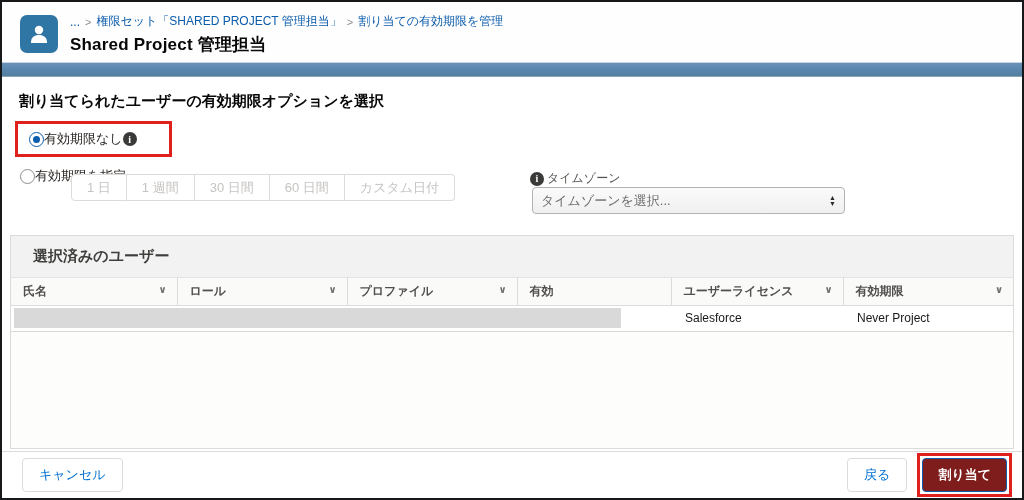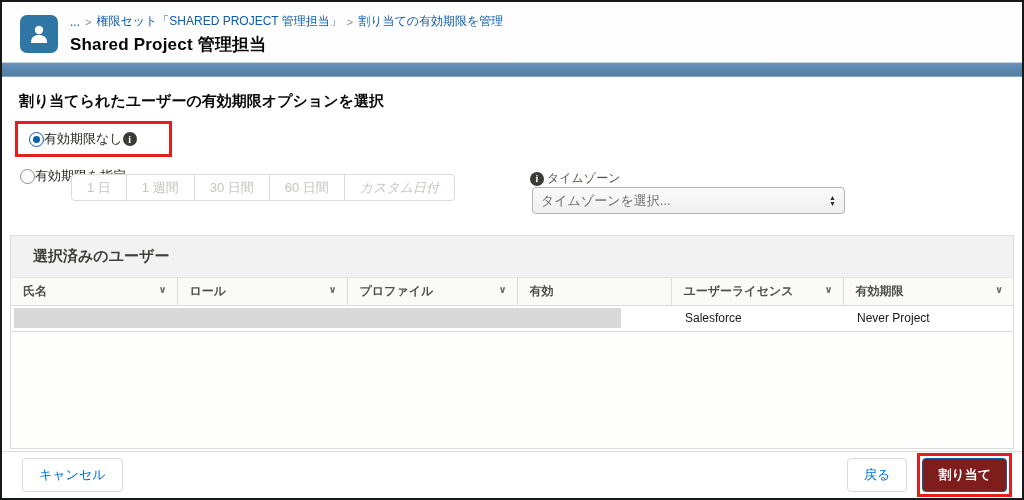--- a/index.html
+++ b/index.html
@@ -39,21 +39,21 @@
     font-size:10px; font-weight:bold; font-family:"Liberation Serif",serif;
     display:inline-flex; align-items:center; justify-content:center; flex:0 0 auto;
   }
   .duration-group { position:absolute; left:36px; top:172px; display:flex;margin-left:33px; }
   .duration-btn {
     height:27px; padding:0 15px; display:flex; align-items:center; justify-content:center;
     background:#fff; border:1px solid #dddbda; border-left-width:0;
     font-size:13px; color:#c6c4c2; white-space:nowrap; cursor:default;
   }
   .duration-btn:first-child { border-left-width:1px; border-radius:4px 0 0 4px; }
-  .duration-btn:last-child { border-radius:0 4px 4px 0;font-style:italic; }
+  .duration-btn:last-child { border-radius:0 4px 4px 0; }
   
   .tz-label { position:absolute; left:528px; top:168px; display:flex; align-items:center; gap:3px; font-size:12px; color:#54524e; }
   .tz-select {
     position:absolute; left:530px; top:185px; width:313px; height:27px;
     background:linear-gradient(180deg,#fbfbfb,#efefef); border:1px solid #b3b3b3; border-radius:4px;
     display:flex; align-items:center; padding:0 8px; cursor:pointer;
   }
   .tz-placeholder { flex:1; font-size:13px; color:#6b6b6b; }
   .tz-stepper { display:flex; flex-direction:column; align-items:center; line-height:6px; font-size:7px; color:#2b2b2b; }
   

